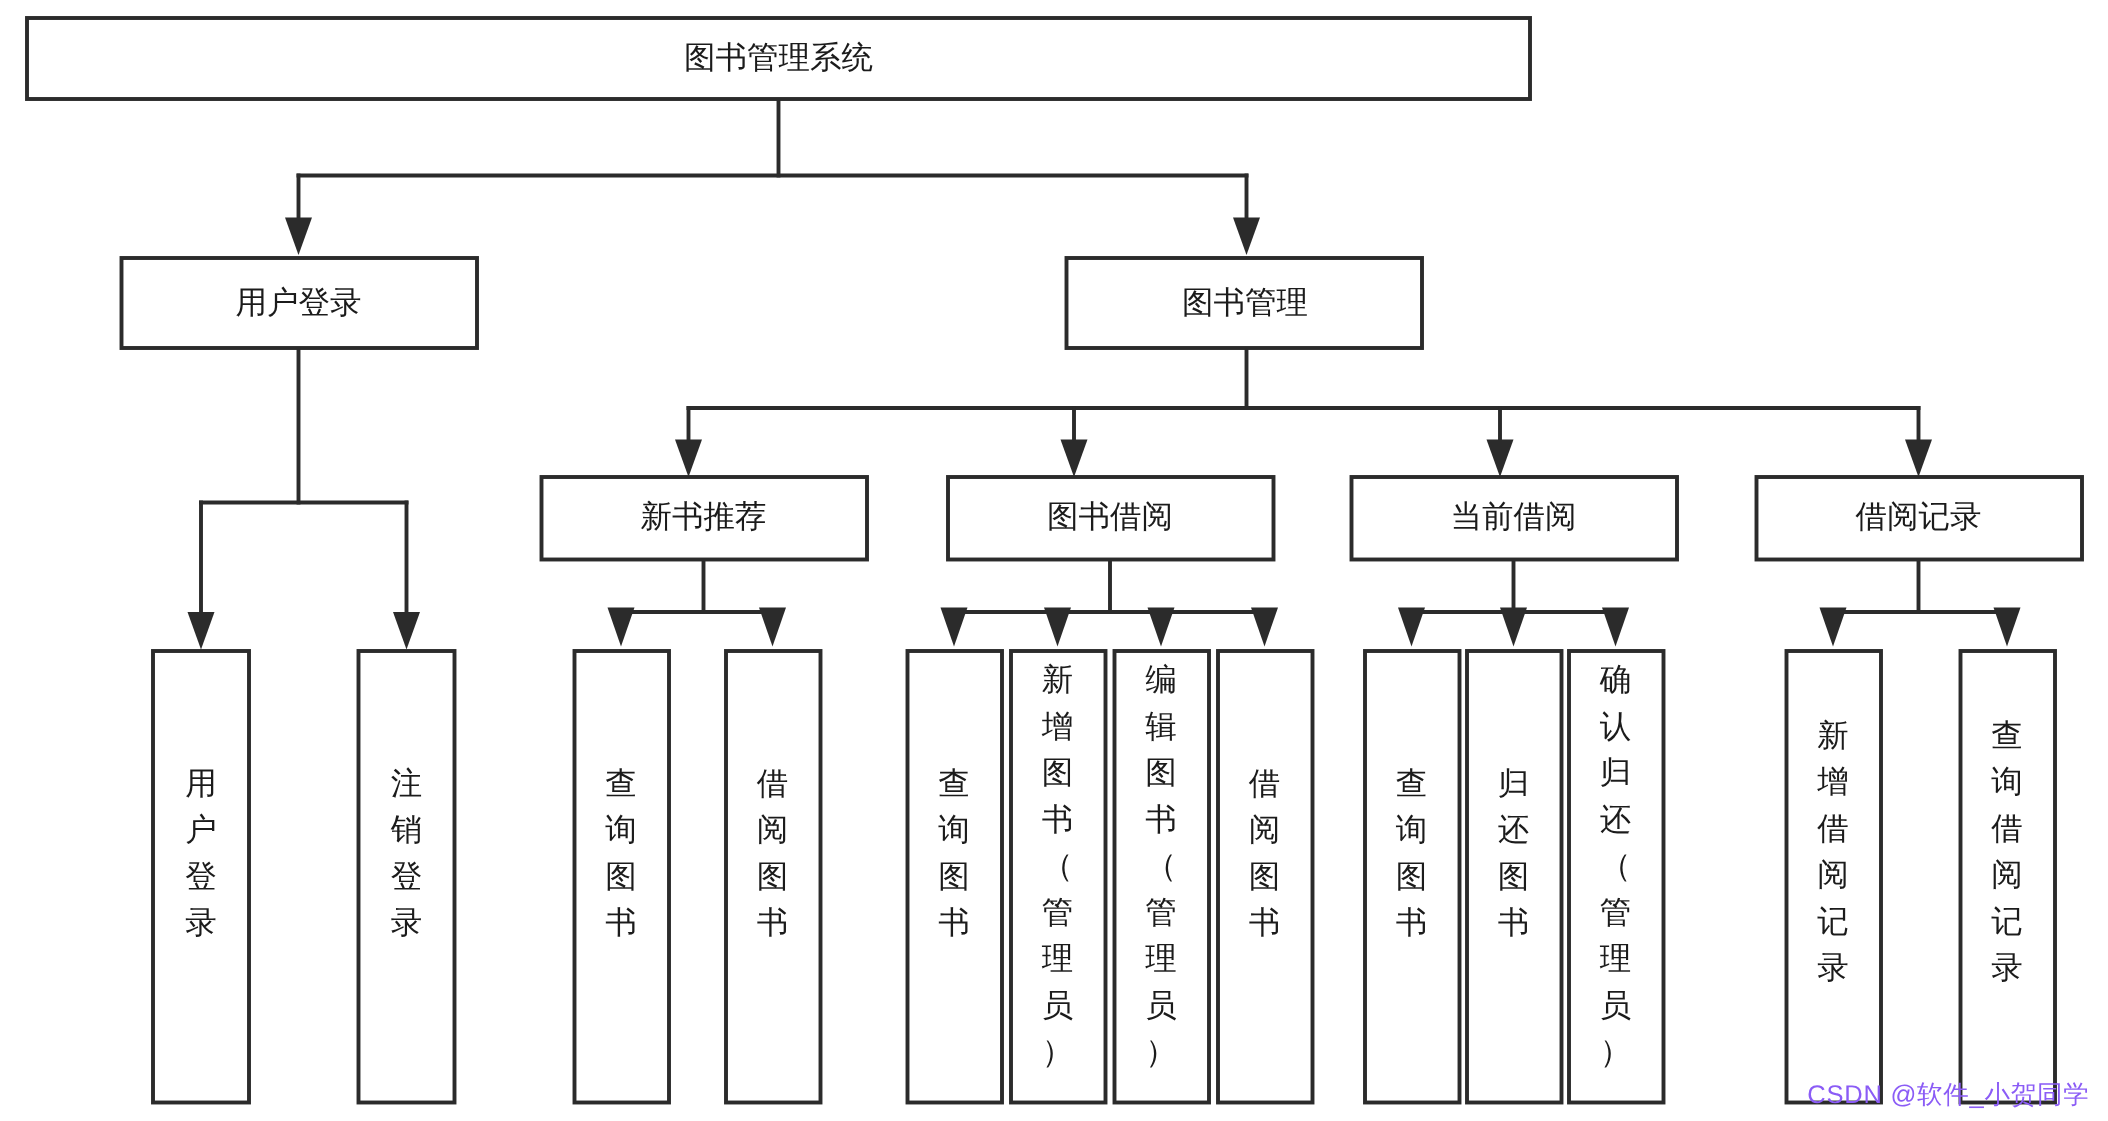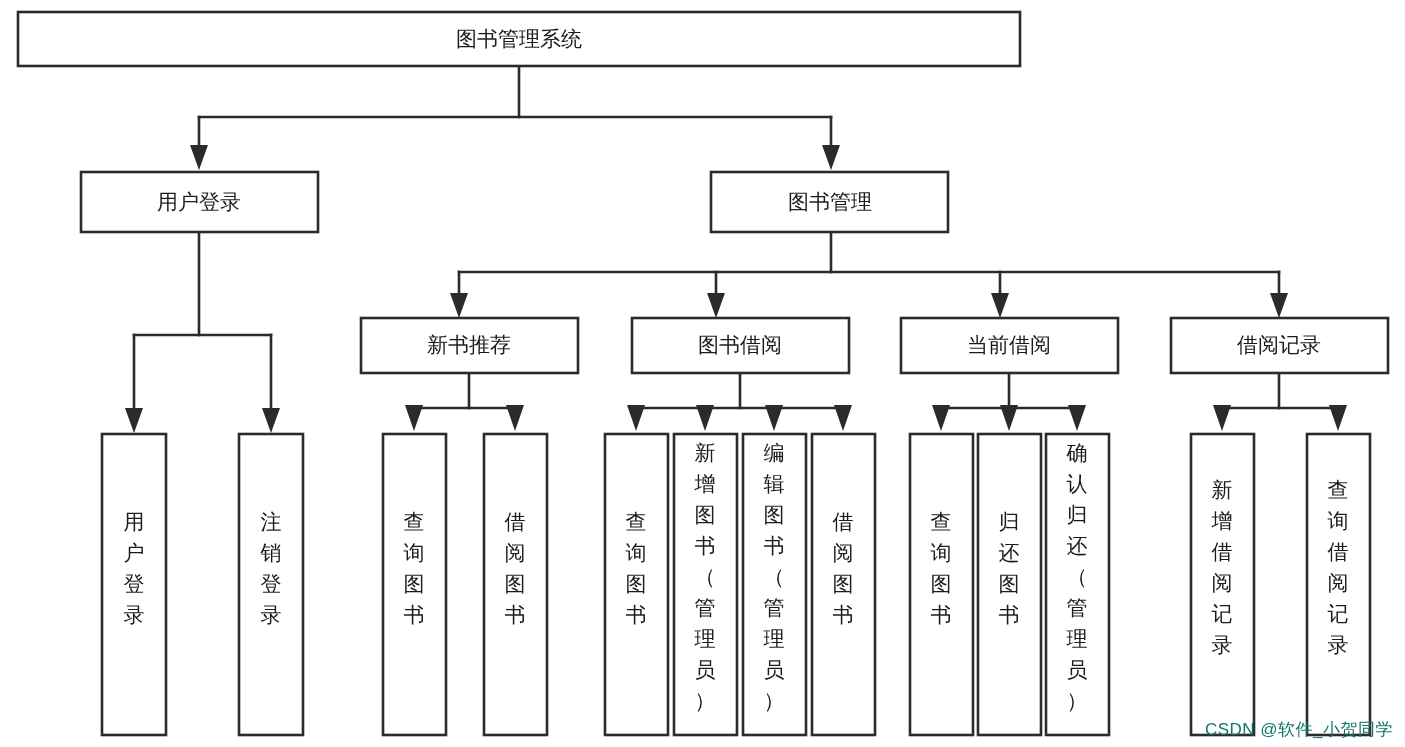--- a/index.html
+++ b/index.html
@@ -54,21 +54,21 @@
     font-size: 21px;
     fill: #1b1b1b;
     text-anchor: middle;
   }
   .watermark-text {
     position: absolute;
     right: 12px;
     bottom: 6px;
     font-family: "Liberation Sans", "DejaVu Sans", sans-serif;
     font-size: 17px;
-    color: #0f766e;
+    color: #8b5cf6;
     letter-spacing: 0.5px;
     white-space: nowrap;
     pointer-events: none;
     user-select: none;
   }
 </style>
 </head>
 <body>
 
 <div id="diagram-root">

